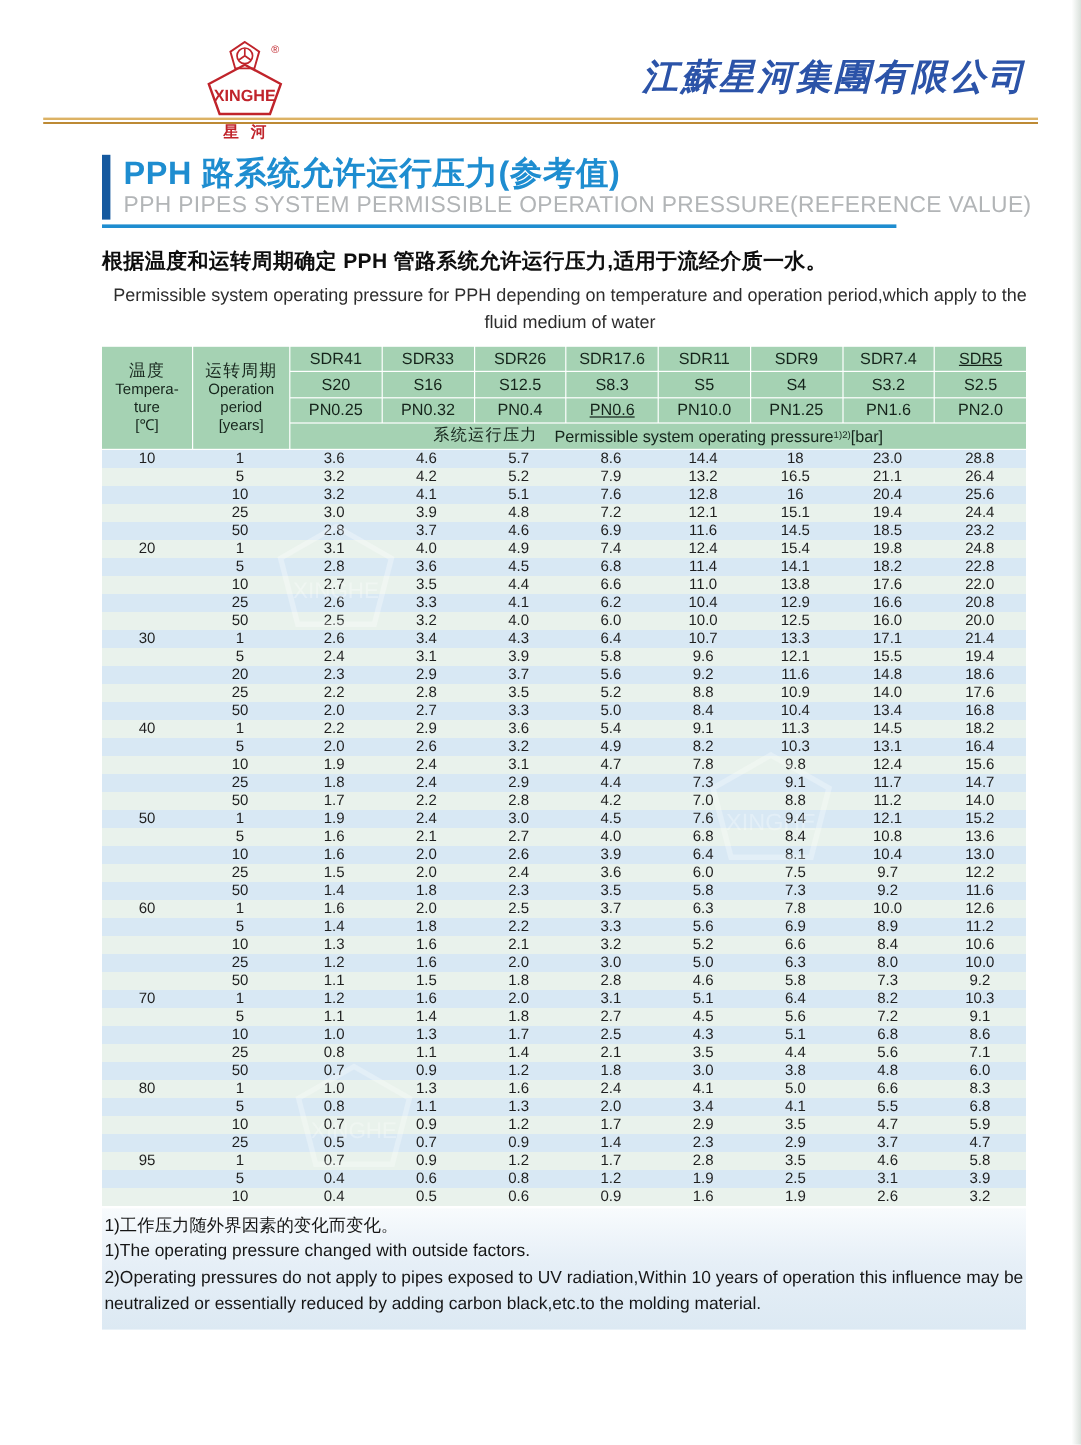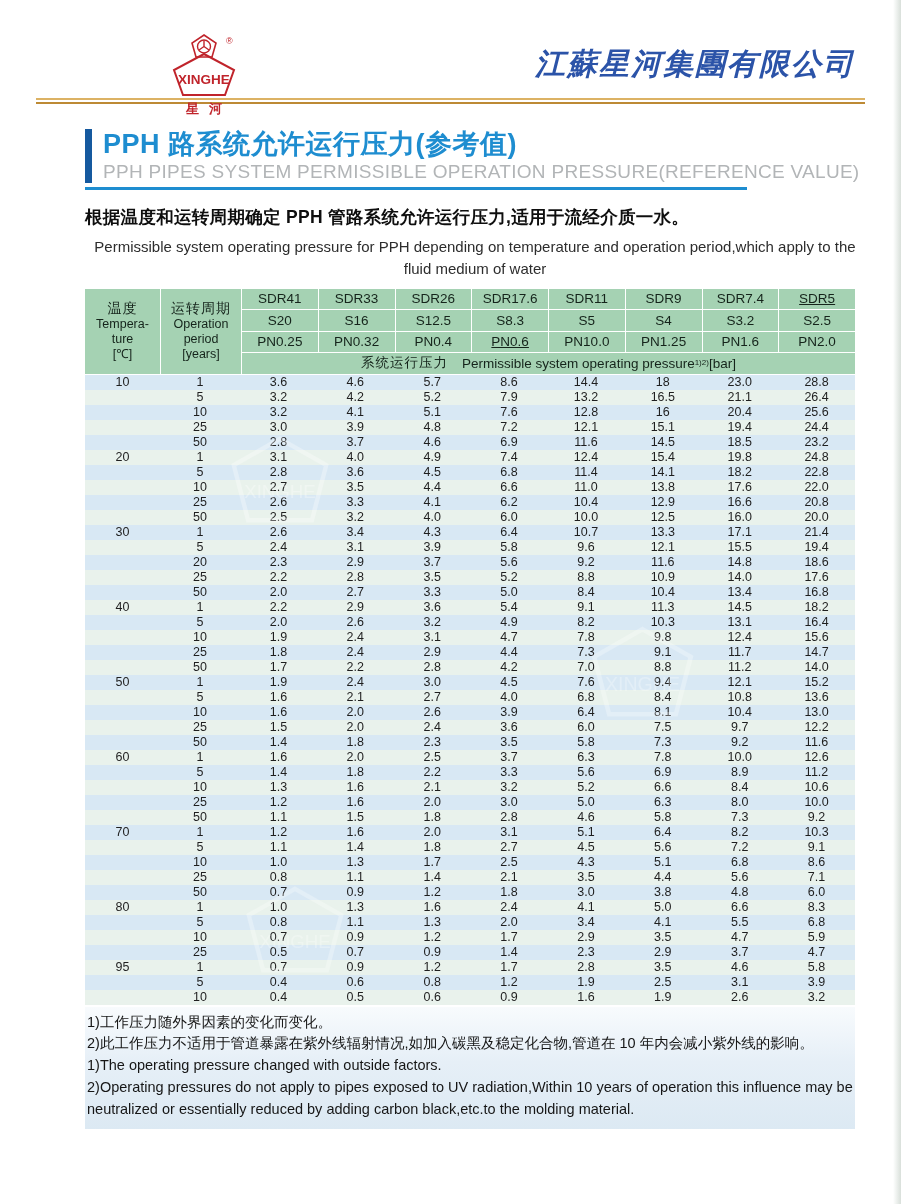--- a/index.html
+++ b/index.html
@@ -638,21 +638,20 @@
             <div class="cell">1.6</div>
             <div class="cell">1.9</div>
             <div class="cell">2.6</div>
             <div class="cell">3.2</div>
           </div>
         </div>
     </div>
 
     <div class="footnotes">
       <div class="fn">1)工作压力随外界因素的变化而变化。</div>
-      <div class="fn">2)此工作压力不适用于管道暴露在紫外线辐射情况,如加入碳黑及稳定化合物,管道在 10 年内会减小紫外线的影响。</div>
       <div class="fn">1)The operating pressure changed with outside factors.</div>
       <div class="fn">2)Operating pressures do not apply to pipes exposed to UV radiation,Within 10 years of operation this influence may be neutralized or essentially reduced by adding carbon black,etc.to the molding material.</div>
     </div>
   </div>
 
   <svg class="watermark" style="left:225px; top:430px;" width="110" height="110" viewBox="0 0 100 100">
     <polygon points="50,8 92,32 79,82 21,82 8,32" fill="none" stroke="#ffffff" stroke-width="4" opacity="0.55"></polygon>
     <text x="50" y="62" font-size="17" text-anchor="middle" fill="#ffffff" opacity="0.55" font-family="Liberation Sans, sans-serif">XINGHE</text>
   </svg>
   <svg class="watermark" style="left:585px; top:620px;" width="115" height="115" viewBox="0 0 100 100">

